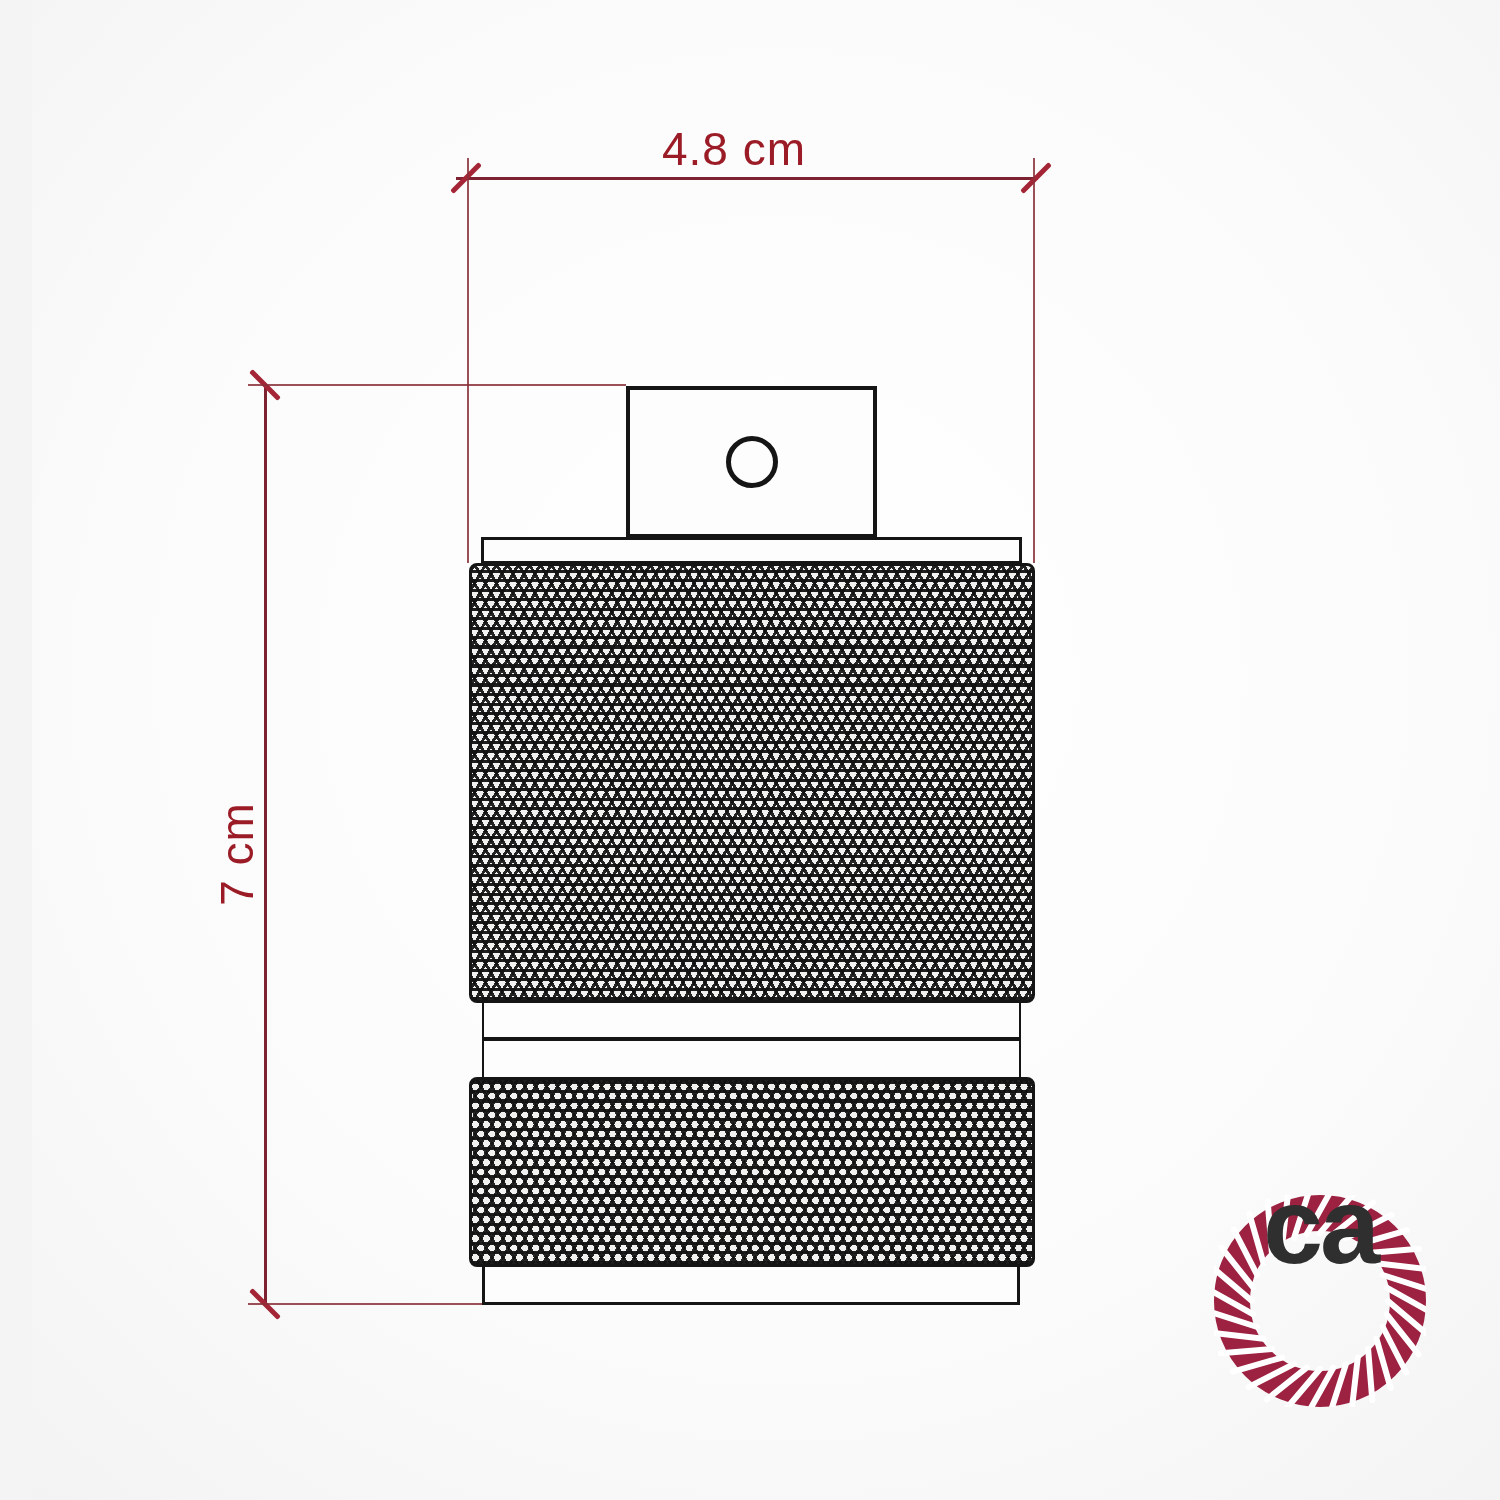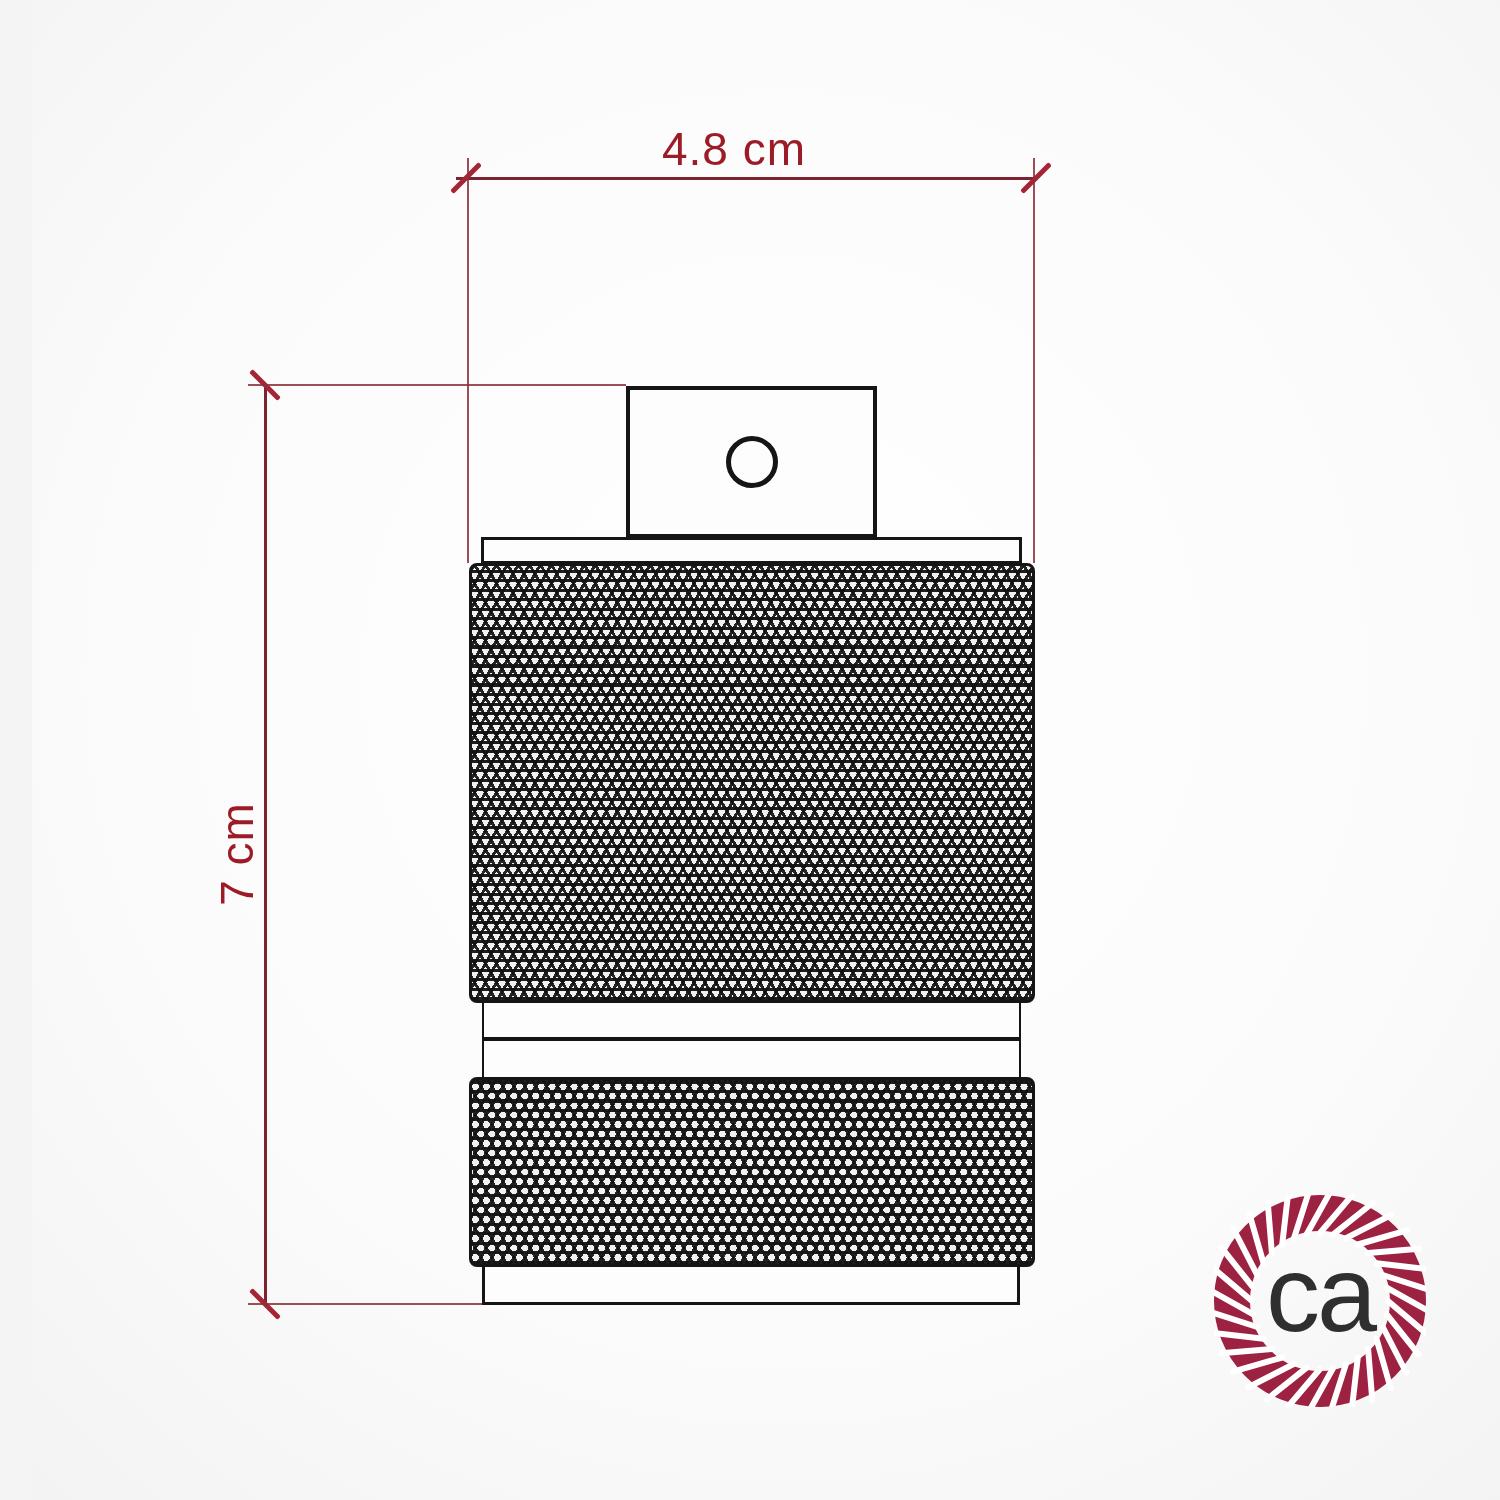--- a/index.html
+++ b/index.html
@@ -69,23 +69,23 @@
   .collar{
     left:450px;top:1267px;width:538px;height:38px;
     border-left:3px solid var(--outline,#151515);
     border-right:3px solid var(--outline,#151515);
     border-bottom:3px solid var(--outline,#151515);
   }
   
   .logo{position:absolute;left:1182px;top:1195px;width:212px;height:212px;}
   .logo svg{display:block;width:212px;height:212px;}
   .logo-text{
-    position:absolute;left:1288px;top:1298px;
+    position:absolute;left:1288px;top:1230px;
     transform:translate(-50%,-54%);
-    font-size:108px;font-weight:400;letter-spacing:-3px;
+    font-size:108px;font-weight:700;letter-spacing:-3px;
     color:var(--logo-text,#2f2f2f);
   }
 </style>
 </head>
 <body style="--dim-line: #7d2230; --dim-text: #9b1c26; --tick: #a32536; --ext-line: #8a3038; --outline: #151515; --knurl-bg: #f1f1ef; --rope: #9d2140; --logo-text: #2f2f2f;">
 
 <div class="canvas">
 
   <div class="dim-line" style="left:424px;top:177px;width:582px;height:2.5px;"></div>
   <div class="tick h" style="left:434px;top:178px;"></div>

